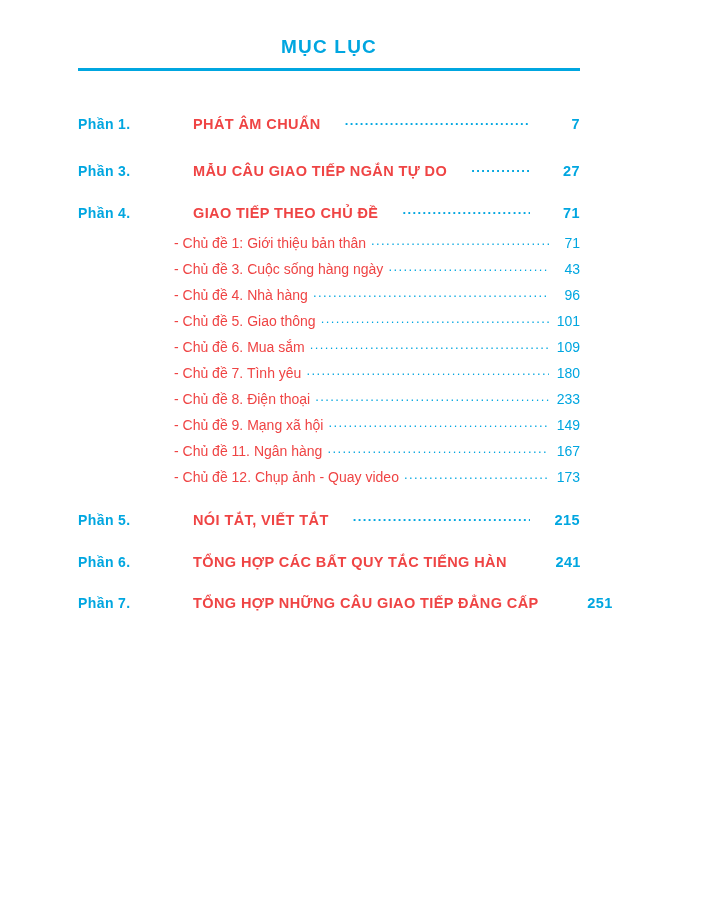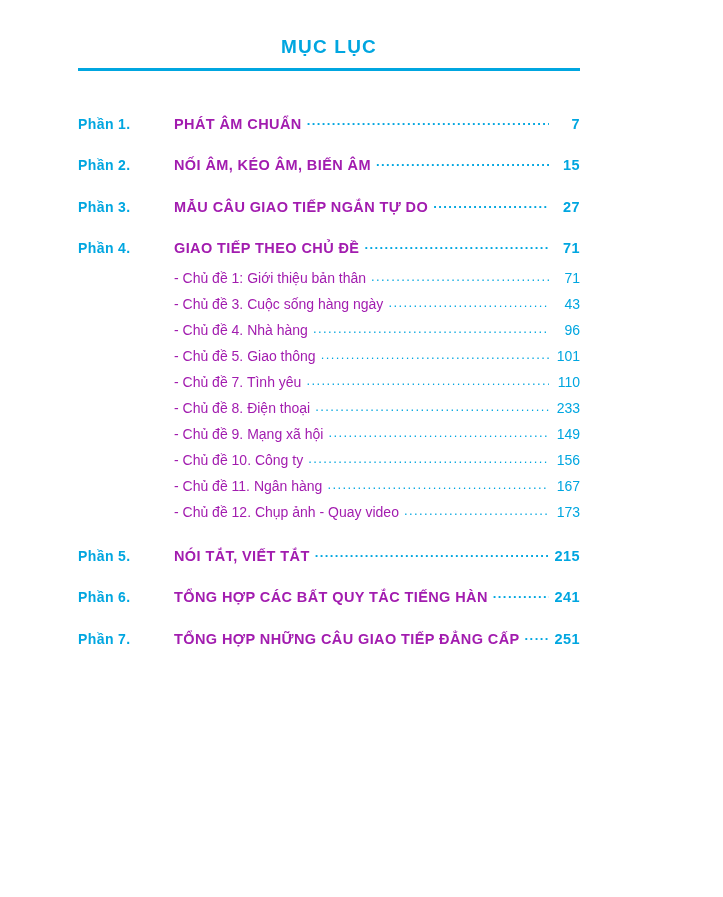--- a/index.html
+++ b/index.html
@@ -42,31 +42,32 @@
   .part-block {
     margin-bottom: 0;
   }
   .part-row {
     display: flex;
     align-items: baseline;
     font-size: 14.5px;
     font-weight: bold;
     letter-spacing: 0.4px;
     padding: 9px 0;
+    gap: 19px;
   }
   .part-label {
     width: 96px;
     flex: 0 0 96px;
     color: #00a6e0;
     font-weight: bold;
     font-size: 14px;
   }
   .entry-text {
     white-space: nowrap;
-    color: #a21caf;
+    color: #ef4444;
   }
   .leader {
     flex: 1 1 auto;
     position: relative;
     margin: 0 5px;
     overflow: hidden;
     height: 1em;
   }
   .leader::after {
     content: "......................................................................................................................";
@@ -79,21 +80,21 @@
     color: #00a6e0;
   }
   .page-num {
     flex: 0 0 auto;
     text-align: right;
     min-width: 26px;
     color: #00a6e0;
   }
   .sub-row {
     display: flex;
-    align-items: center;
+    align-items: flex-start;
     font-size: 14px;
     font-weight: normal;
     padding: 5px 0;
   }
   .sub-indent {
     width: 96px;
     flex: 0 0 96px;
   }
   .sub-row .entry-text {
     font-weight: normal;
@@ -118,28 +119,20 @@
       <div class="part-row">
         <span class="part-label">Phần 1.</span>
         <span class="entry-text">PHÁT ÂM CHUẨN</span>
         <span class="leader"></span>
         <span class="page-num">7</span>
       </div>
     </div>
 
     <div class="spacer-sm"></div>
 
-    <div class="part-block">
-      <div class="part-row">
-        <span class="part-label">Phần 2.</span>
-        <span class="entry-text">NỐI ÂM, KÉO ÂM, BIẾN ÂM</span>
-        <span class="leader"></span>
-        <span class="page-num">15</span>
-      </div>
-    </div>
 
     <div class="spacer-sm"></div>
 
     <div class="part-block">
       <div class="part-row">
         <span class="part-label">Phần 3.</span>
         <span class="entry-text">MẪU CÂU GIAO TIẾP NGẮN TỰ DO</span>
         <span class="leader"></span>
         <span class="page-num">27</span>
       </div>
@@ -174,41 +167,41 @@
         <span class="page-num">96</span>
       </div>
       <div class="sub-row">
         <span class="sub-indent"></span>
         <span class="entry-text">- Chủ đề 5. Giao thông</span>
         <span class="leader"></span>
         <span class="page-num">101</span>
       </div>
       <div class="sub-row">
         <span class="sub-indent"></span>
+        <span class="entry-text">- Chủ đề 6. Mua sắm</span>
+        <span class="leader"></span>
+        <span class="page-num">109</span>
+      </div>
+      <div class="sub-row">
+        <span class="sub-indent"></span>
         <span class="entry-text">- Chủ đề 7. Tình yêu</span>
         <span class="leader"></span>
-        <span class="page-num">110</span>
+        <span class="page-num">180</span>
       </div>
       <div class="sub-row">
         <span class="sub-indent"></span>
         <span class="entry-text">- Chủ đề 8. Điện thoại</span>
         <span class="leader"></span>
         <span class="page-num">233</span>
       </div>
       <div class="sub-row">
         <span class="sub-indent"></span>
         <span class="entry-text">- Chủ đề 9. Mạng xã hội</span>
         <span class="leader"></span>
         <span class="page-num">149</span>
-      </div>
-      <div class="sub-row">
-        <span class="sub-indent"></span>
-        <span class="entry-text">- Chủ đề 10. Công ty</span>
-        <span class="leader"></span>
-        <span class="page-num">156</span>
       </div>
       <div class="sub-row">
         <span class="sub-indent"></span>
         <span class="entry-text">- Chủ đề 11. Ngân hàng</span>
         <span class="leader"></span>
         <span class="page-num">167</span>
       </div>
       <div class="sub-row">
         <span class="sub-indent"></span>
         <span class="entry-text">- Chủ đề 12. Chụp ảnh - Quay video</span>

